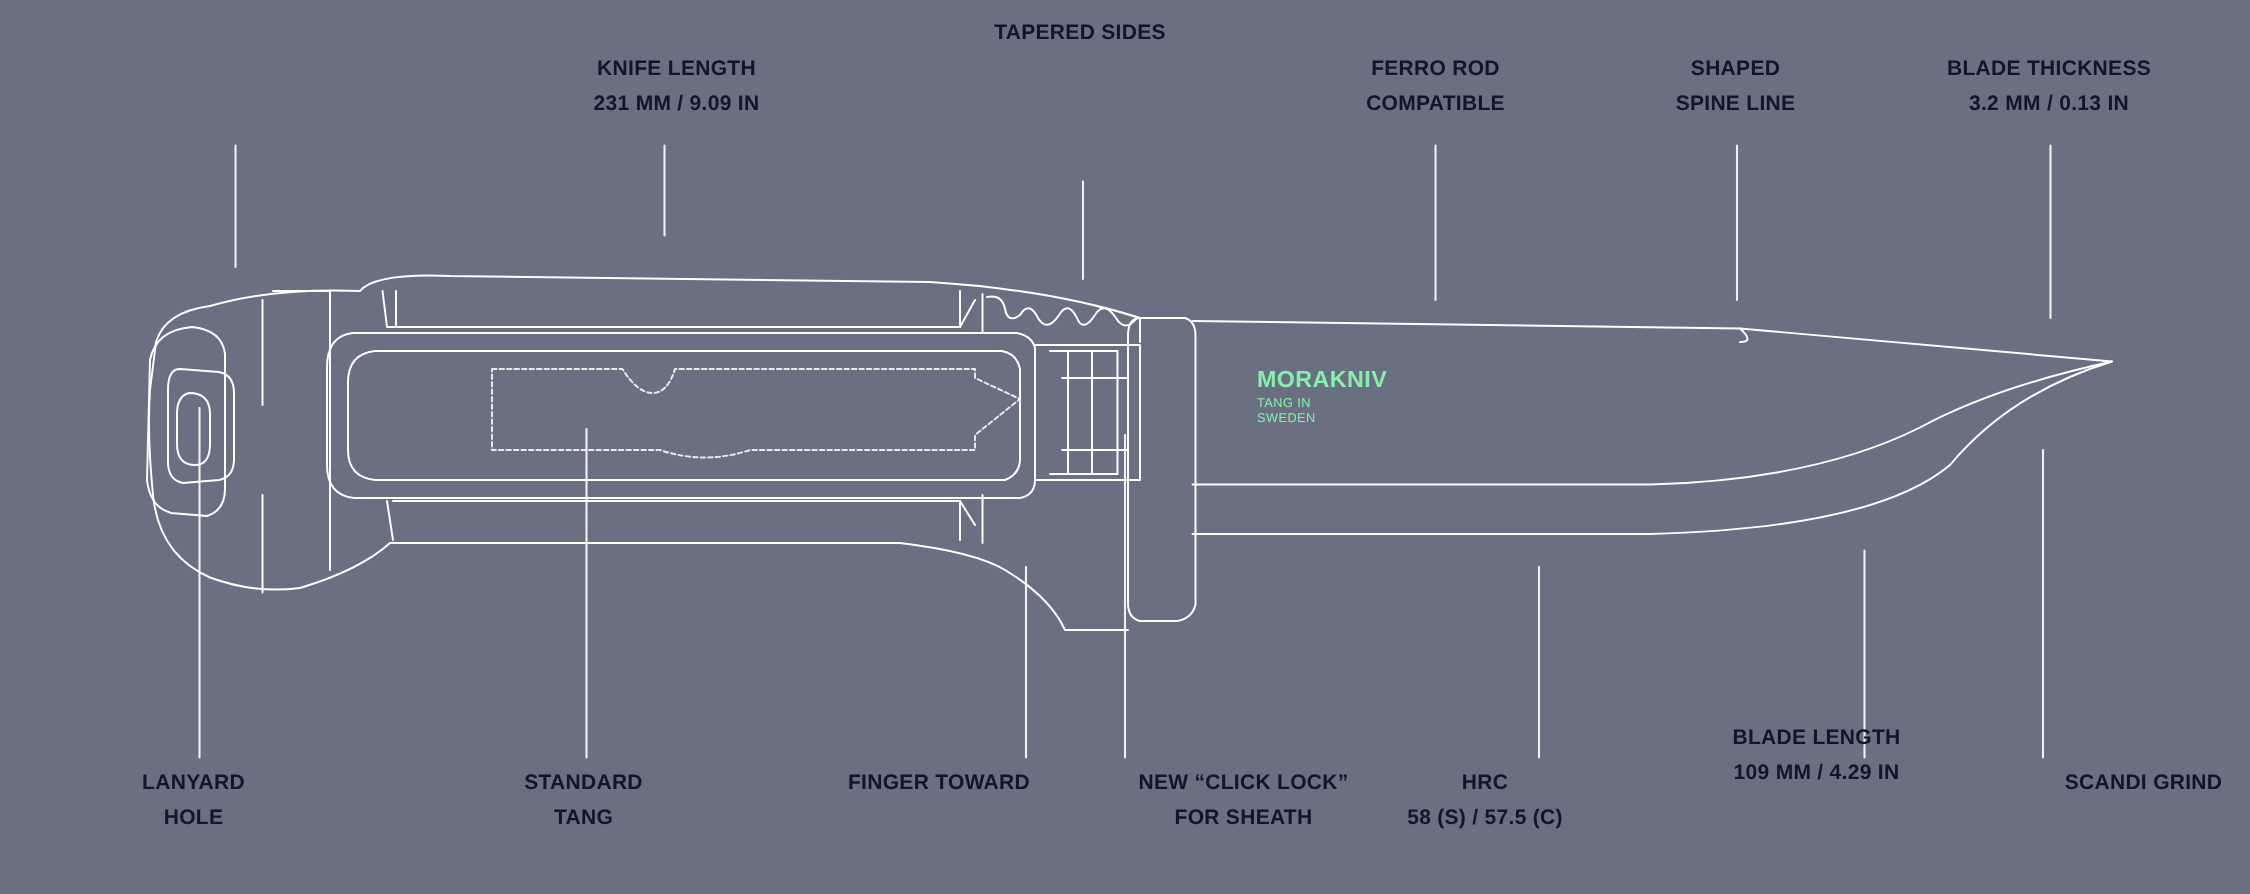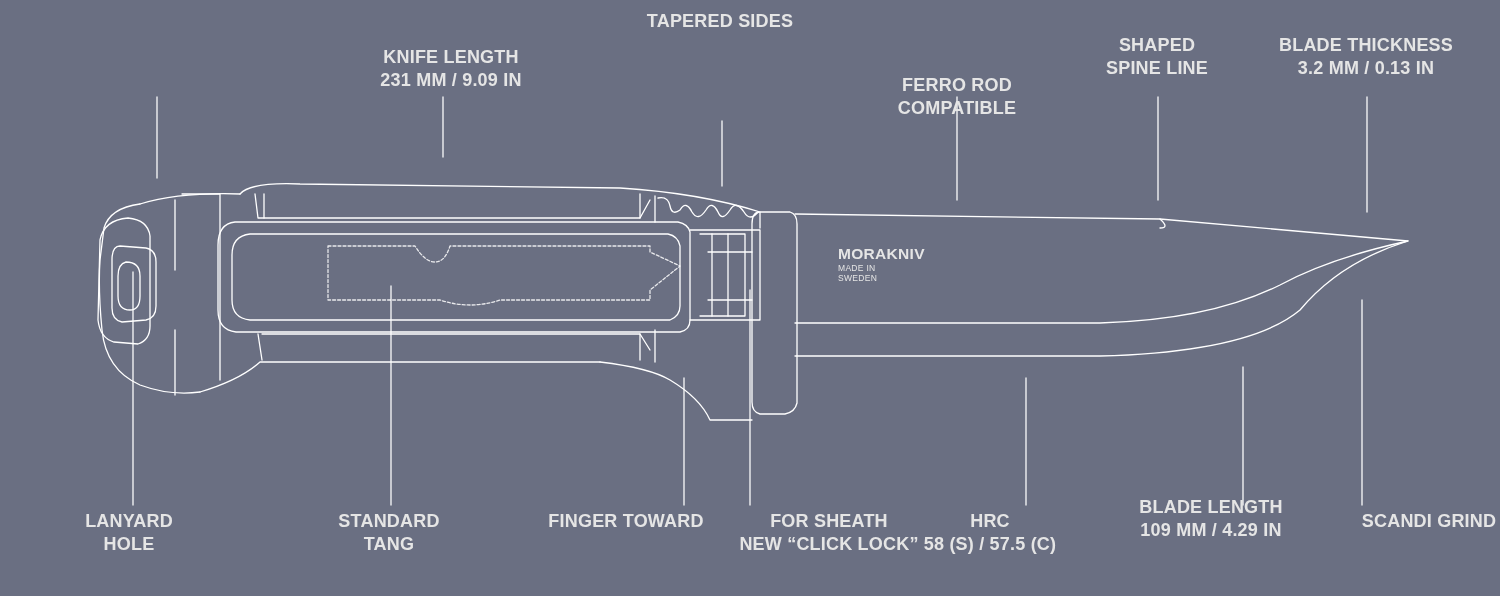--- a/index.html
+++ b/index.html
@@ -7,33 +7,33 @@
     width: 1500px; height: 596px; overflow: hidden;
     background: #6a6f82;
     font-family: "Liberation Sans", "DejaVu Sans", sans-serif;
     position: relative;
   }
   #diagram {
     position: absolute; left: 0; top: 0; width: 1500px; height: 596px;
   }
   .label {
     position: absolute;
-    color: #e5e5e5;
+    color: #0f172a;
     font-weight: 700;
-    font-size: 18px;
+    font-size: 14px;
     line-height: 23px;
     text-align: center;
     letter-spacing: 0.2px;
     white-space: nowrap;
     transform: translateX(-50%);
   }
   .label span { display: block; }
   .brand {
     position: absolute; left: 838px; top: 245px;
-    color: #e5e5e5;
+    color: #86efac;
   }
   .brand .logo {
     font-weight: 700; font-size: 15.5px; letter-spacing: 0.3px; display: block;
   }
   .brand .sub {
     font-size: 8.5px; line-height: 10px; display: block; letter-spacing: 0.3px;
   }
 </style>
 </head>
 <body>
@@ -106,34 +106,34 @@
 
   <g>
     <path d="M128 218 Q104 220 100 240 L98 320 Q100 338 114 342 L138 344 Q150 340 150 326 L150 236 Q148 220 128 218 Z"></path>
     <path d="M120 246 L146 248 Q156 250 156 262 L156 306 Q156 318 146 320 L122 322 Q112 320 112 308 L112 260 Q112 246 120 246 Z"></path>
     <path d="M126 262 Q118 264 118 276 L118 296 Q118 310 130 310 Q140 310 140 296 L140 276 Q140 262 126 262 Z"></path>
   </g>
 </svg>
 
 <div class="brand">
   <span class="logo">MORAKNIV</span>
-  <span class="sub">MADE IN</span>
+  <span class="sub">TANG IN</span>
   <span class="sub">SWEDEN</span>
 </div>
 
 <div class="label" style="left:157px; top:34px;">
 </div>
-<div class="label" style="left:451px; top:34px;margin-top:12px;">
+<div class="label" style="left:451px; top:34px;">
   <span>KNIFE LENGTH</span>
   <span>231 MM / 9.09 IN</span>
 </div>
 <div class="label" style="left:720px; top:10px;">
   <span>TAPERED SIDES</span>
 </div>
-<div class="label" style="left:957px; top:34px;margin-top:40px;">
+<div class="label" style="left:957px; top:34px;">
   <span>FERRO ROD</span>
   <span>COMPATIBLE</span>
 </div>
 <div class="label" style="left:1157px; top:34px;">
   <span>SHAPED</span>
   <span>SPINE LINE</span>
 </div>
 <div class="label" style="left:1366px; top:34px;">
   <span>BLADE THICKNESS</span>
   <span>3.2 MM / 0.13 IN</span>
@@ -144,26 +144,26 @@
   <span>HOLE</span>
 </div>
 <div class="label" style="left:389px; top:510px;">
   <span>STANDARD</span>
   <span>TANG</span>
 </div>
 <div class="label" style="left:626px; top:510px;">
   <span>FINGER TOWARD</span>
 </div>
 <div class="label" style="left:829px; top:510px;">
+  <span>NEW “CLICK LOCK”</span>
   <span>FOR SHEATH</span>
-  <span>NEW “CLICK LOCK”</span>
 </div>
 <div class="label" style="left:990px; top:510px;">
   <span>HRC</span>
   <span>58 (S) / 57.5 (C)</span>
 </div>
-<div class="label" style="left:1211px; top:496px;">
+<div class="label" style="left:1211px; top:480px;">
   <span>BLADE LENGTH</span>
   <span>109 MM / 4.29 IN</span>
 </div>
 <div class="label" style="left:1401px; top:510px;margin-left:28px;">
   <span>SCANDI GRIND</span>
 </div>
 
 </body></html>

